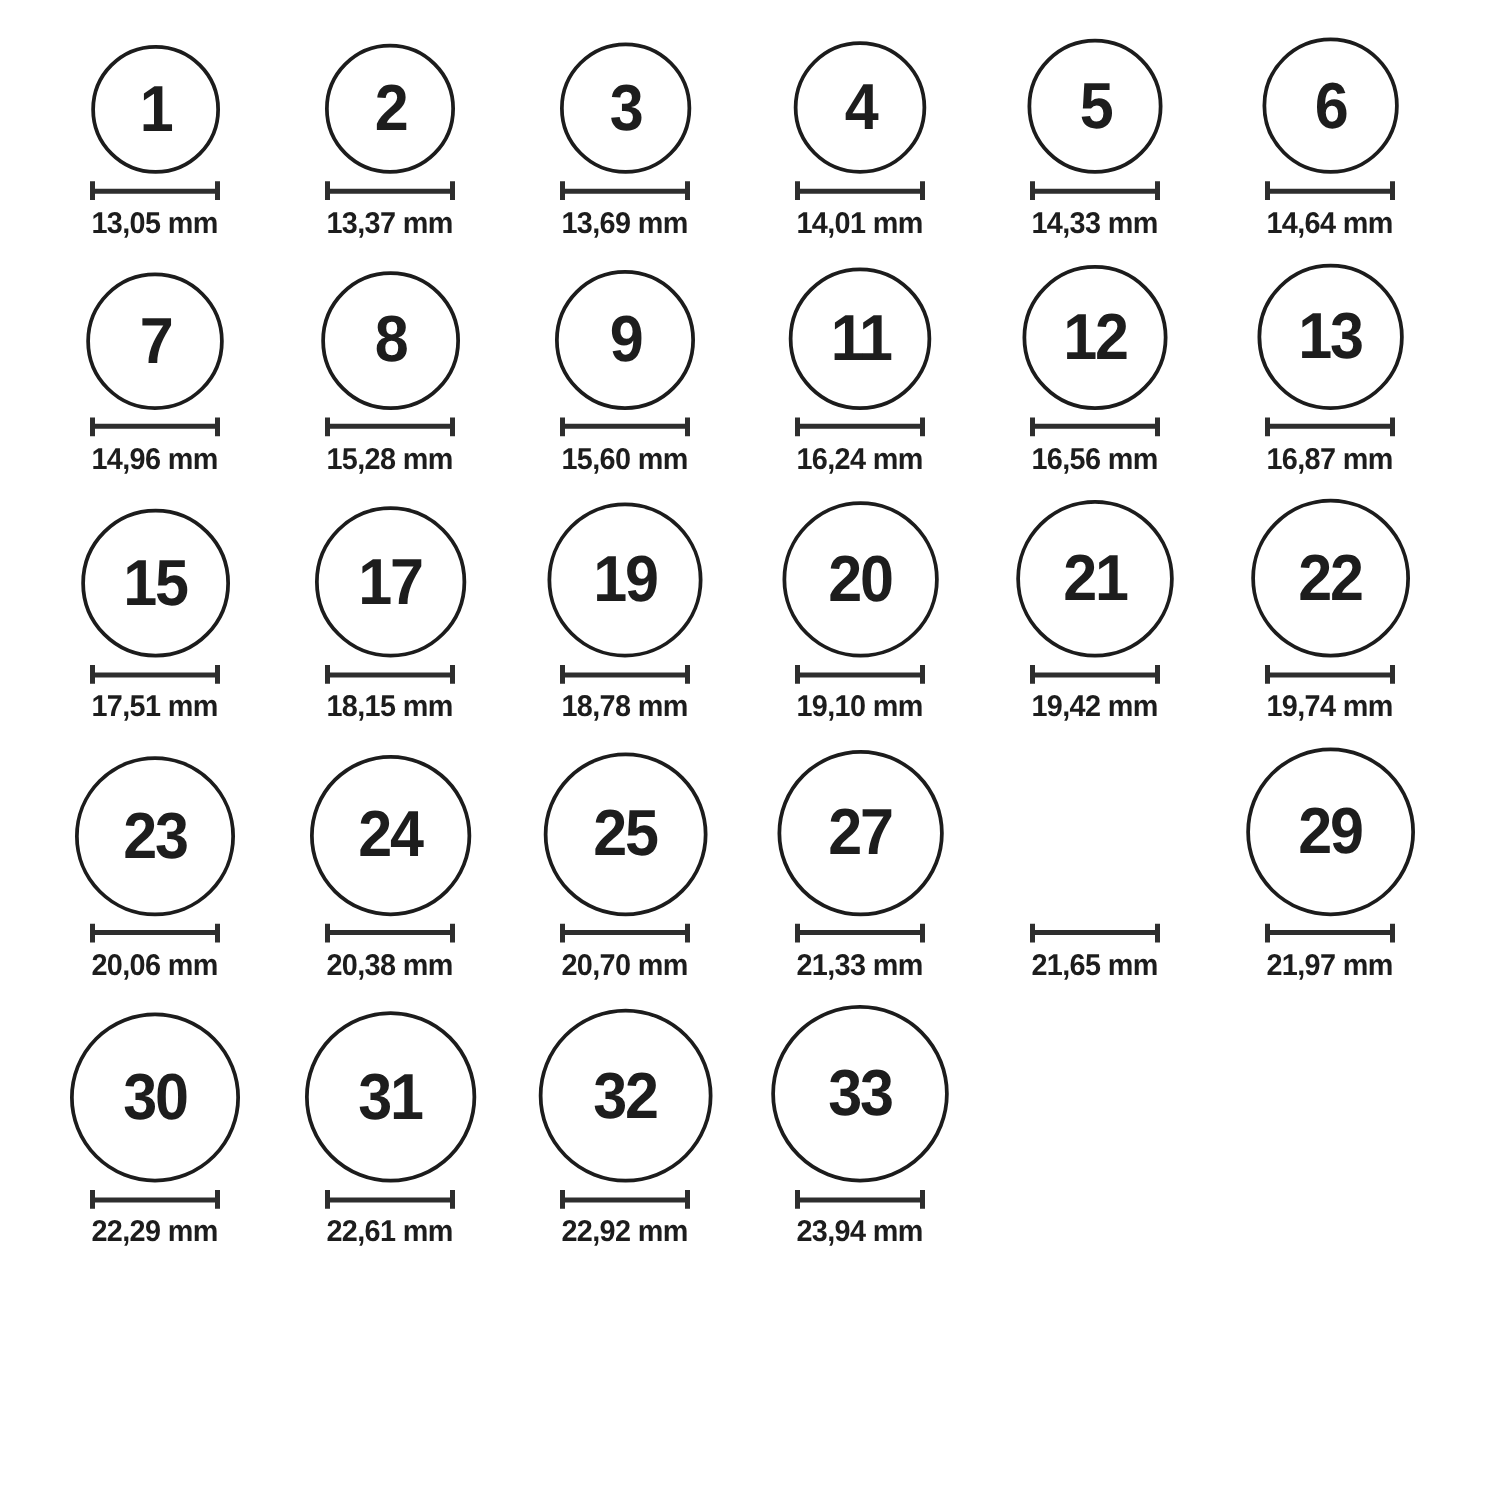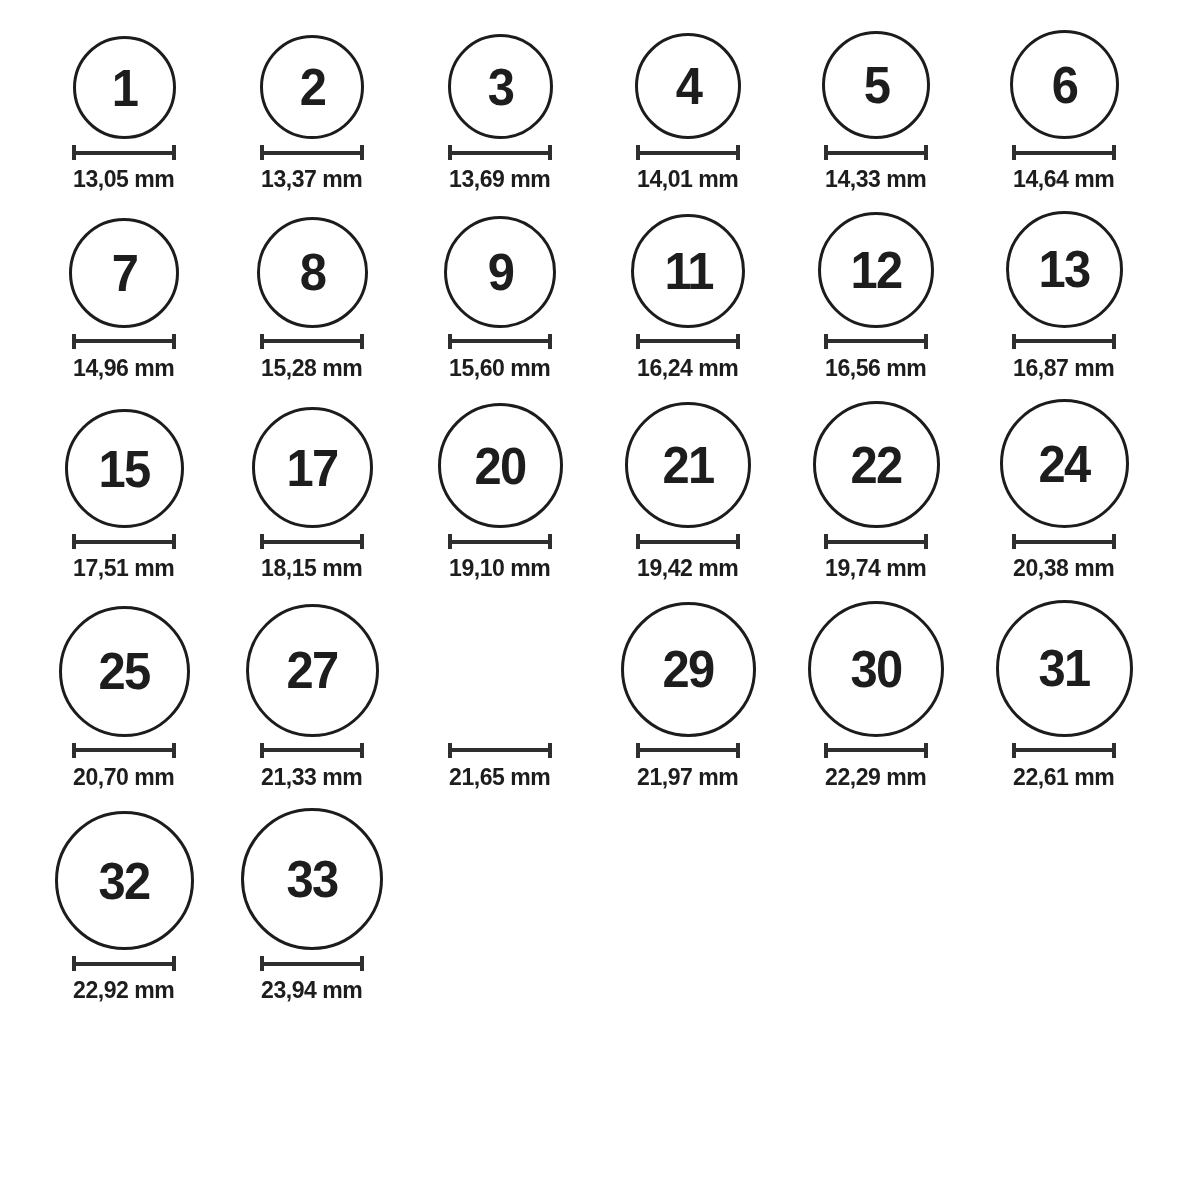--- a/index.html
+++ b/index.html
@@ -197,20 +197,29 @@
       <div class="cell">
         <div class="circle" style="width:121px;height:121px">
           <span class="num">17</span>
         </div>
         <div class="mline">
           <span class="bar"></span>
         </div>
         <div class="mlabel">18,15 mm</div>
       </div>
       <div class="cell">
+        <div class="circle" style="width:124px;height:124px">
+          <span class="num">19</span>
+        </div>
+        <div class="mline">
+          <span class="bar"></span>
+        </div>
+        <div class="mlabel">18,78 mm</div>
+      </div>
+      <div class="cell">
         <div class="circle" style="width:125px;height:125px">
           <span class="num">20</span>
         </div>
         <div class="mline">
           <span class="bar"></span>
         </div>
         <div class="mlabel">19,10 mm</div>
       </div>
       <div class="cell">
         <div class="circle" style="width:126px;height:126px">
@@ -222,20 +231,29 @@
         <div class="mlabel">19,42 mm</div>
       </div>
       <div class="cell">
         <div class="circle" style="width:127px;height:127px">
           <span class="num">22</span>
         </div>
         <div class="mline">
           <span class="bar"></span>
         </div>
         <div class="mlabel">19,74 mm</div>
+      </div>
+      <div class="cell">
+        <div class="circle" style="width:128px;height:128px">
+          <span class="num">23</span>
+        </div>
+        <div class="mline">
+          <span class="bar"></span>
+        </div>
+        <div class="mlabel">20,06 mm</div>
       </div>
       <div class="cell">
         <div class="circle" style="width:129px;height:129px">
           <span class="num">24</span>
         </div>
         <div class="mline">
           <span class="bar"></span>
         </div>
         <div class="mlabel">20,38 mm</div>
       </div>

